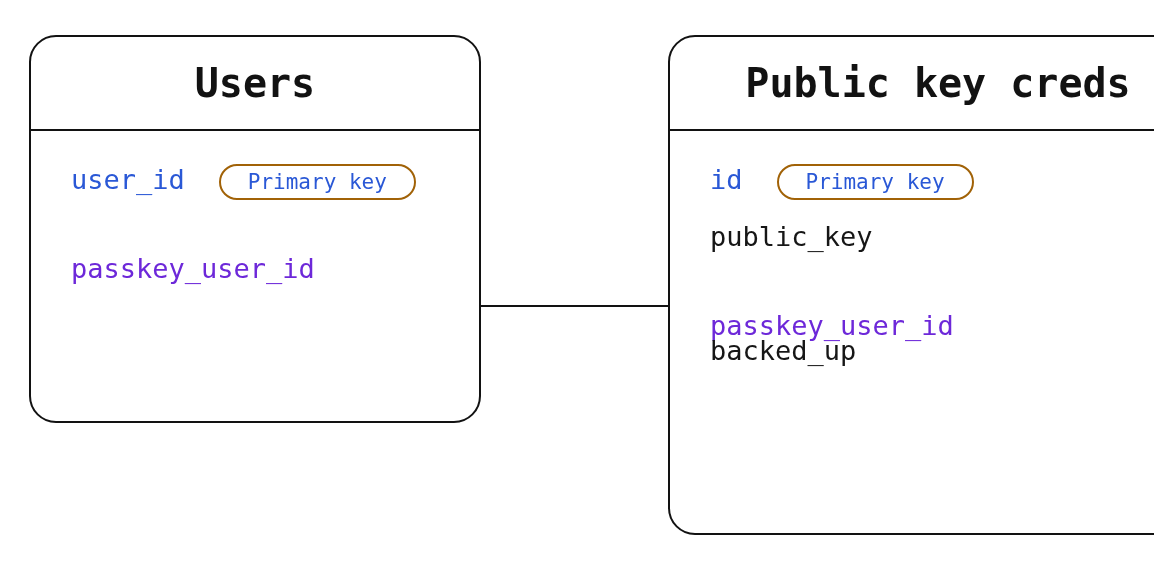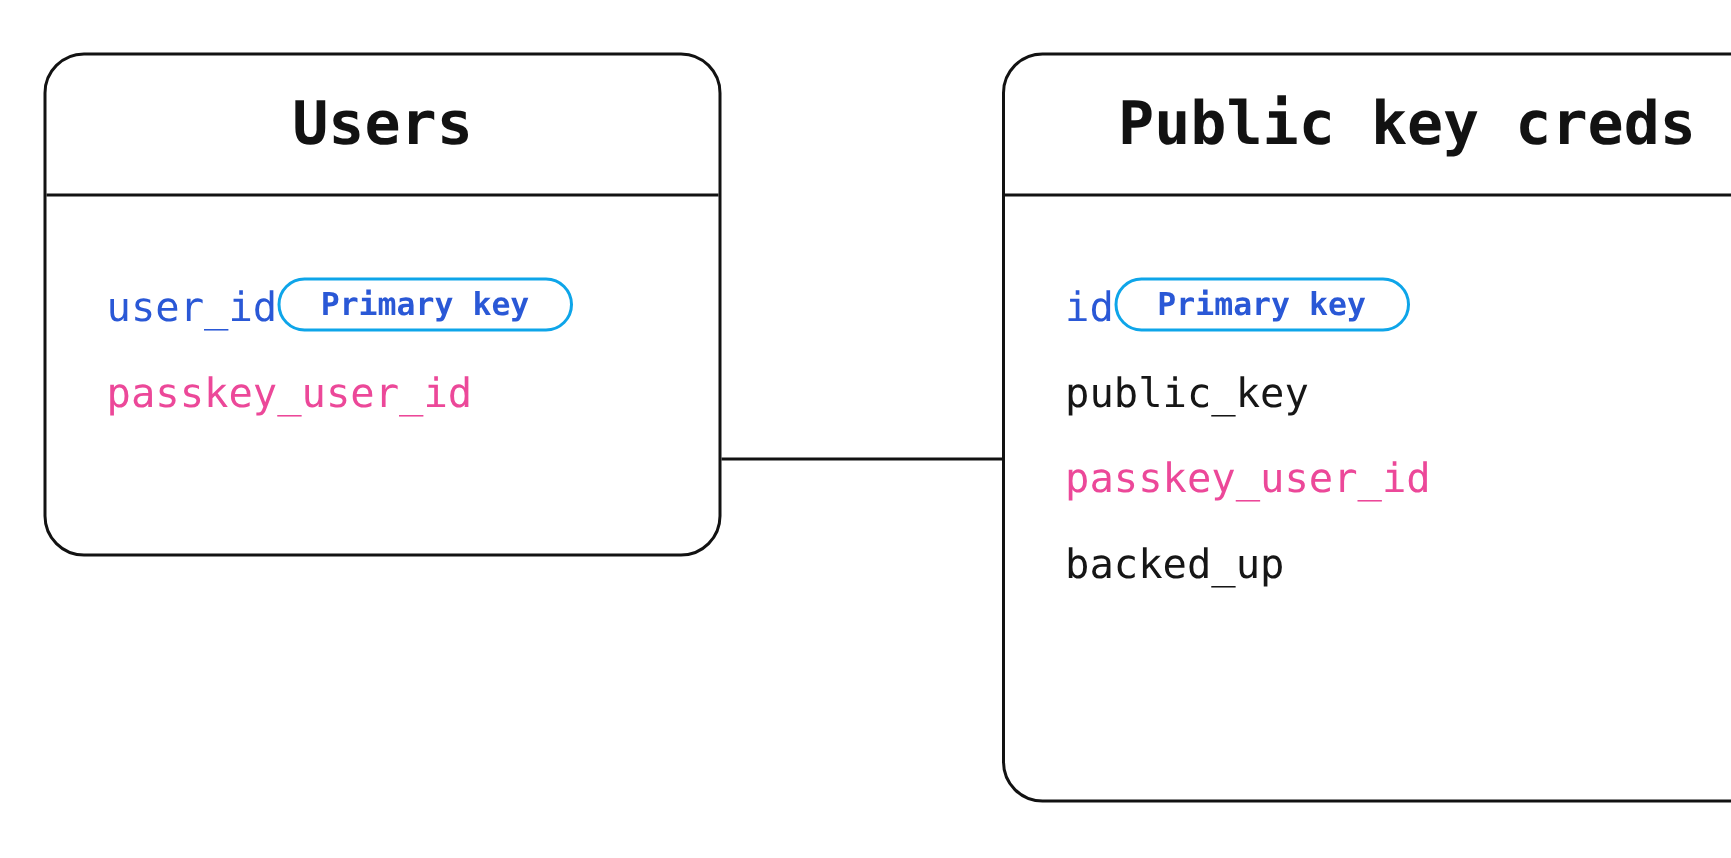--- a/index.html
+++ b/index.html
@@ -19,21 +19,21 @@
     position: absolute;
     background: #ffffff;
     border: 2px solid #121212;
     border-radius: 27px;
     box-sizing: border-box;
   }
   .table-node.users {
     left: 29px;
     top: 35px;
     width: 452px;
-    height: 336px;
+    height: 388px;
   }
   .table-node.pubkey {
     left: 668px;
     top: 35px;
     width: 540px;
     height: 500px;
   }
   .table-header {
     height: 92px;
     border-bottom: 2px solid #121212;
@@ -47,40 +47,41 @@
     color: #121212;
     letter-spacing: 0;
     white-space: nowrap;
   }
   .table-body {
     padding: 33px 20px 0 40px;
   }
   .field-row {
     height: 57px;
     display: flex;
-    align-items: flex-end;
+    align-items: flex-start;
+    gap: 34px;
     white-space: nowrap;
   }
   .field-name {
     font-size: 27px;
     color: #161616;
   }
   .field-name.blue   { color: #2a58d6; }
-  .field-name.orange { color: #ec4899; }
+  .field-name.orange { color: #6d28d9; margin-top: 32px; }
   .pk-badge {
     display: inline-flex;
     align-items: center;
     justify-content: center;
     height: 36px;
     padding: 0 27px;
-    border: 2px solid #0ea5e9;
+    border: 2px solid #a16207;
     border-radius: 999px;
     color: #2a58d6;
     font-size: 21px;
-    font-weight: bold;
+    font-weight: normal;
     box-sizing: border-box;
     white-space: nowrap;
   }
   .relationship-line {
     position: absolute;
     left: 481px;
     top: 305px;
     width: 187px;
     height: 2px;
     background: #121212;

